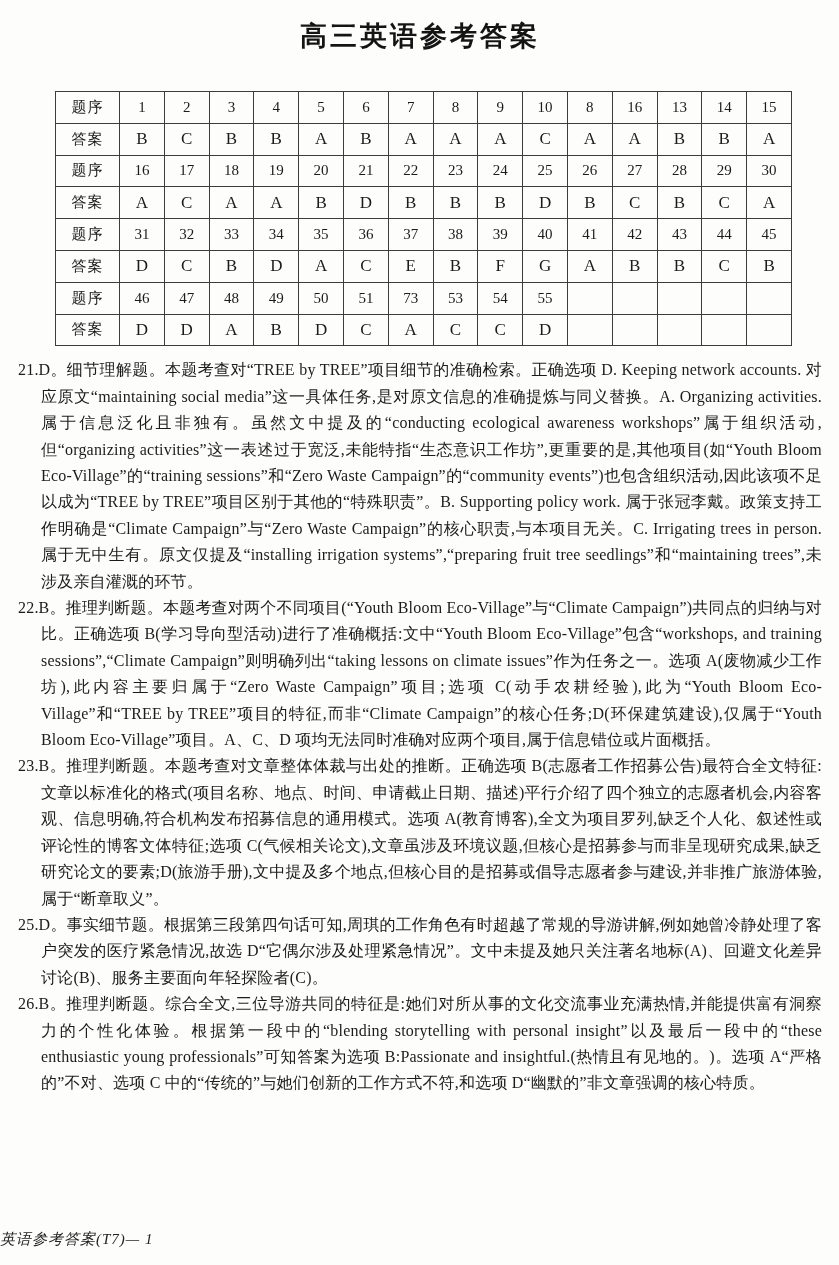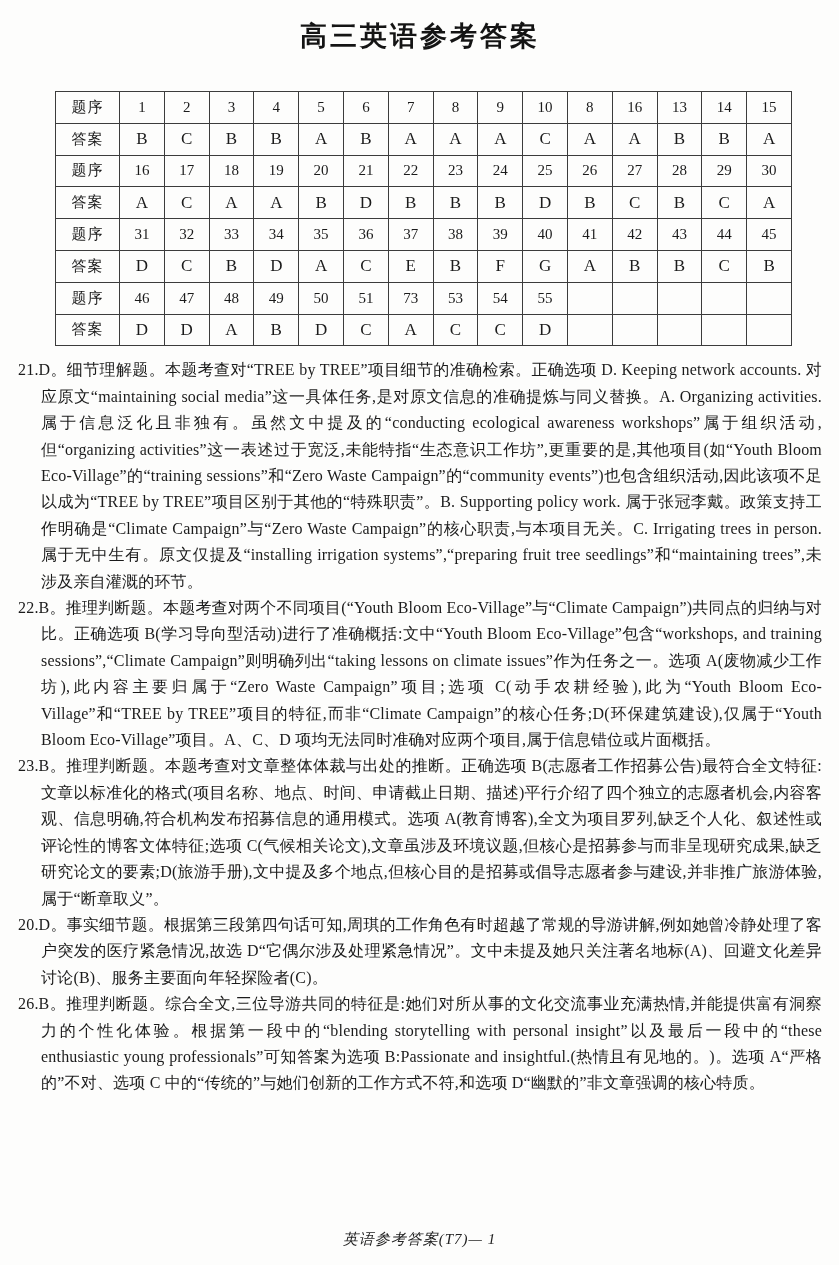--- a/index.html
+++ b/index.html
@@ -66,21 +66,21 @@
     text-justify: inter-character;
     padding-left: 23px;
     text-indent: -23px;
     letter-spacing: 0.2px;
   }
   .footer {
     position: absolute;
     left: 0;
     right: 0;
     bottom: 16px;
-    text-align: center;
+    text-align: left;
     font-size: 15px;
     font-style: italic;
     letter-spacing: 1px;
     color: #222;
   }
 </style>
 </head>
 <body>
 
 <div class="page">
@@ -233,19 +233,19 @@
           <td class="ans-cell"></td>
           <td class="ans-cell"></td>
         </tr>
       </tbody>
   </table>
 
   <div class="explanations">
       <p class="explanation">21.D。细节理解题。本题考查对“TREE by TREE”项目细节的准确检索。正确选项 D. Keeping network accounts. 对应原文“maintaining social media”这一具体任务,是对原文信息的准确提炼与同义替换。A. Organizing activities. 属于信息泛化且非独有。虽然文中提及的“conducting ecological awareness workshops”属于组织活动,但“organizing activities”这一表述过于宽泛,未能特指“生态意识工作坊”,更重要的是,其他项目(如“Youth Bloom Eco-Village”的“training sessions”和“Zero Waste Campaign”的“community events”)也包含组织活动,因此该项不足以成为“TREE by TREE”项目区别于其他的“特殊职责”。B. Supporting policy work. 属于张冠李戴。政策支持工作明确是“Climate Campaign”与“Zero Waste Campaign”的核心职责,与本项目无关。C. Irrigating trees in person. 属于无中生有。原文仅提及“installing irrigation systems”,“preparing fruit tree seedlings”和“maintaining trees”,未涉及亲自灌溉的环节。</p>
       <p class="explanation">22.B。推理判断题。本题考查对两个不同项目(“Youth Bloom Eco-Village”与“Climate Campaign”)共同点的归纳与对比。正确选项 B(学习导向型活动)进行了准确概括:文中“Youth Bloom Eco-Village”包含“workshops, and training sessions”,“Climate Campaign”则明确列出“taking lessons on climate issues”作为任务之一。选项 A(废物减少工作坊),此内容主要归属于“Zero Waste Campaign”项目;选项 C(动手农耕经验),此为“Youth Bloom Eco-Village”和“TREE by TREE”项目的特征,而非“Climate Campaign”的核心任务;D(环保建筑建设),仅属于“Youth Bloom Eco-Village”项目。A、C、D 项均无法同时准确对应两个项目,属于信息错位或片面概括。</p>
       <p class="explanation">23.B。推理判断题。本题考查对文章整体体裁与出处的推断。正确选项 B(志愿者工作招募公告)最符合全文特征:文章以标准化的格式(项目名称、地点、时间、申请截止日期、描述)平行介绍了四个独立的志愿者机会,内容客观、信息明确,符合机构发布招募信息的通用模式。选项 A(教育博客),全文为项目罗列,缺乏个人化、叙述性或评论性的博客文体特征;选项 C(气候相关论文),文章虽涉及环境议题,但核心是招募参与而非呈现研究成果,缺乏研究论文的要素;D(旅游手册),文中提及多个地点,但核心目的是招募或倡导志愿者参与建设,并非推广旅游体验,属于“断章取义”。</p>
-      <p class="explanation">20.D。事实细节题。根据第三段第四句话可知,周琪的工作角色有时超越了常规的导游讲解,例如她曾冷静处理了客户突发的医疗紧急情况,故选 D“它偶尔涉及处理紧急情况”。文中未提及她只关注著名地标(A)、回避文化差异讨论(B)、服务主要面向年轻探险者(C)。</p>
+      <p class="explanation">25.D。事实细节题。根据第三段第四句话可知,周琪的工作角色有时超越了常规的导游讲解,例如她曾冷静处理了客户突发的医疗紧急情况,故选 D“它偶尔涉及处理紧急情况”。文中未提及她只关注著名地标(A)、回避文化差异讨论(B)、服务主要面向年轻探险者(C)。</p>
       <p class="explanation">26.B。推理判断题。综合全文,三位导游共同的特征是:她们对所从事的文化交流事业充满热情,并能提供富有洞察力的个性化体验。根据第一段中的“blending storytelling with personal insight”以及最后一段中的“these enthusiastic young professionals”可知答案为选项 B:Passionate and insightful.(热情且有见地的。)。选项 A“严格的”不对、选项 C 中的“传统的”与她们创新的工作方式不符,和选项 D“幽默的”非文章强调的核心特质。</p>
     </div>
 
   <div class="footer">英语参考答案(T7)— 1</div>
 
 </div>
 
 </body></html>

